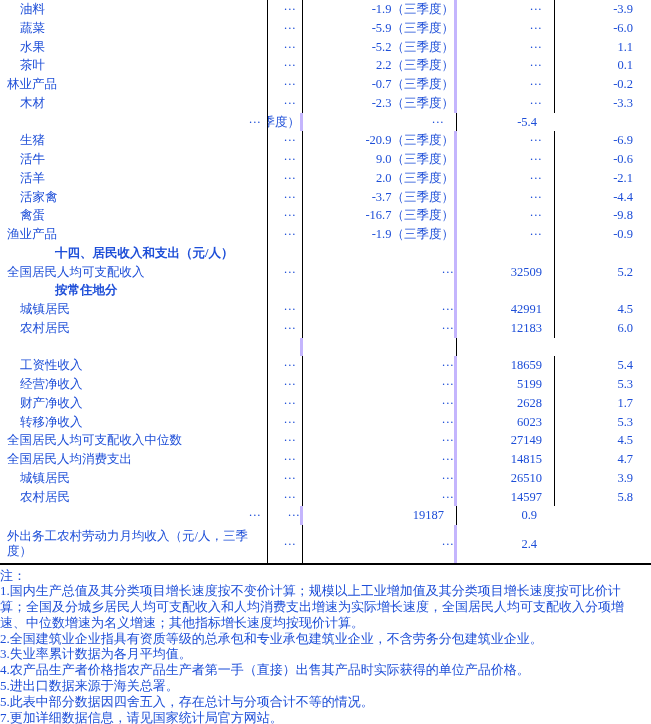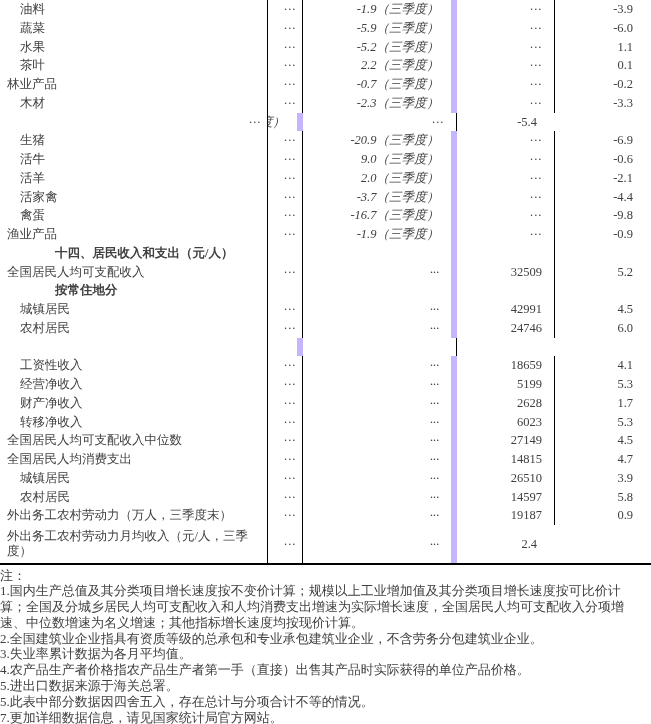--- a/index.html
+++ b/index.html
@@ -1,20 +1,20 @@
 <!DOCTYPE html>
 <html><head>
 <meta charset="utf-8">
 <style>
   html,body{margin:0;padding:0;background:#fff;}
   .doc{
     position:relative;
     width:651px;height:724px;
     overflow:hidden;
-    background:#fff;color:#404040;
+    background:#fff;color:#1d4ed8;
     font-family:"Liberation Serif","DejaVu Serif",serif;
   }
   .table{border-bottom:2px solid #000;}
   .row{display:grid;grid-template-columns:268px 35px 154px 98px 96px;height:18.75px;}
   .row.tall{height:37.5px;}
   .cell{
     display:flex;align-items:center;
     font-size:12.5px;line-height:1.15;
     box-sizing:border-box;
     overflow:hidden;
@@ -24,21 +24,21 @@
     justify-content:flex-start;
     padding:0 14px 0 7px;
     border-right:1px solid #000;
     white-space:normal;
     word-break:break-all;
     line-break:strict;
   }
   .name.ind1{padding-left:20px;}
   .name.bold{font-weight:bold;margin-left:48px;}
   .ca{justify-content:flex-end;padding-right:6px;border-right:1px solid #000;}
-  .cb{justify-content:flex-end;padding-right:12px;border-right:6px solid #c4b5fd;font-style:italic;}
+  .cb{justify-content:flex-end;border-right:3px solid #c4b5fd;}
   .cc{justify-content:flex-end;padding-right:12px;border-right:1px solid #000;}
   .cd{justify-content:flex-end;padding-right:18px;}
   .notes{
     margin-top:3px;
     width:630px;
     font-size:13px;line-height:15.8px;
   }
   .note-line{word-break:break-all;line-break:strict;}
 </style>
 </head>
@@ -161,35 +161,35 @@
         <div class="cell name ind1">城镇居民</div>
         <div class="cell ca">···</div>
         <div class="cell cb">···</div>
         <div class="cell cc">42991</div>
         <div class="cell cd">4.5</div>
       </div>
       <div class="row">
         <div class="cell name ind1">农村居民</div>
         <div class="cell ca">···</div>
         <div class="cell cb">···</div>
-        <div class="cell cc">24746</div>
+        <div class="cell cc">12183</div>
         <div class="cell cd">6.0</div>
       </div>
       <div class="row">
         <div class="cell ca"></div>
         <div class="cell cb"></div>
         <div class="cell cc"></div>
         <div class="cell cd"></div>
       </div>
       <div class="row">
         <div class="cell name ind1">工资性收入</div>
         <div class="cell ca">···</div>
         <div class="cell cb">···</div>
         <div class="cell cc">18659</div>
-        <div class="cell cd">4.1</div>
+        <div class="cell cd">5.4</div>
       </div>
       <div class="row">
         <div class="cell name ind1">经营净收入</div>
         <div class="cell ca">···</div>
         <div class="cell cb">···</div>
         <div class="cell cc">5199</div>
         <div class="cell cd">5.3</div>
       </div>
       <div class="row">
         <div class="cell name ind1">财产净收入</div>
@@ -227,21 +227,20 @@
         <div class="cell cd">3.9</div>
       </div>
       <div class="row">
         <div class="cell name ind1">农村居民</div>
         <div class="cell ca">···</div>
         <div class="cell cb">···</div>
         <div class="cell cc">14597</div>
         <div class="cell cd">5.8</div>
       </div>
       <div class="row">
-        <div class="cell name">外出务工农村劳动力（万人，三季度末）</div>
         <div class="cell ca">···</div>
         <div class="cell cb">···</div>
         <div class="cell cc">19187</div>
         <div class="cell cd">0.9</div>
       </div>
       <div class="row tall">
         <div class="cell name">外出务工农村劳动力月均收入（元/人，三季度）</div>
         <div class="cell ca">···</div>
         <div class="cell cb">···</div>
         <div class="cell cd">2.4</div>

